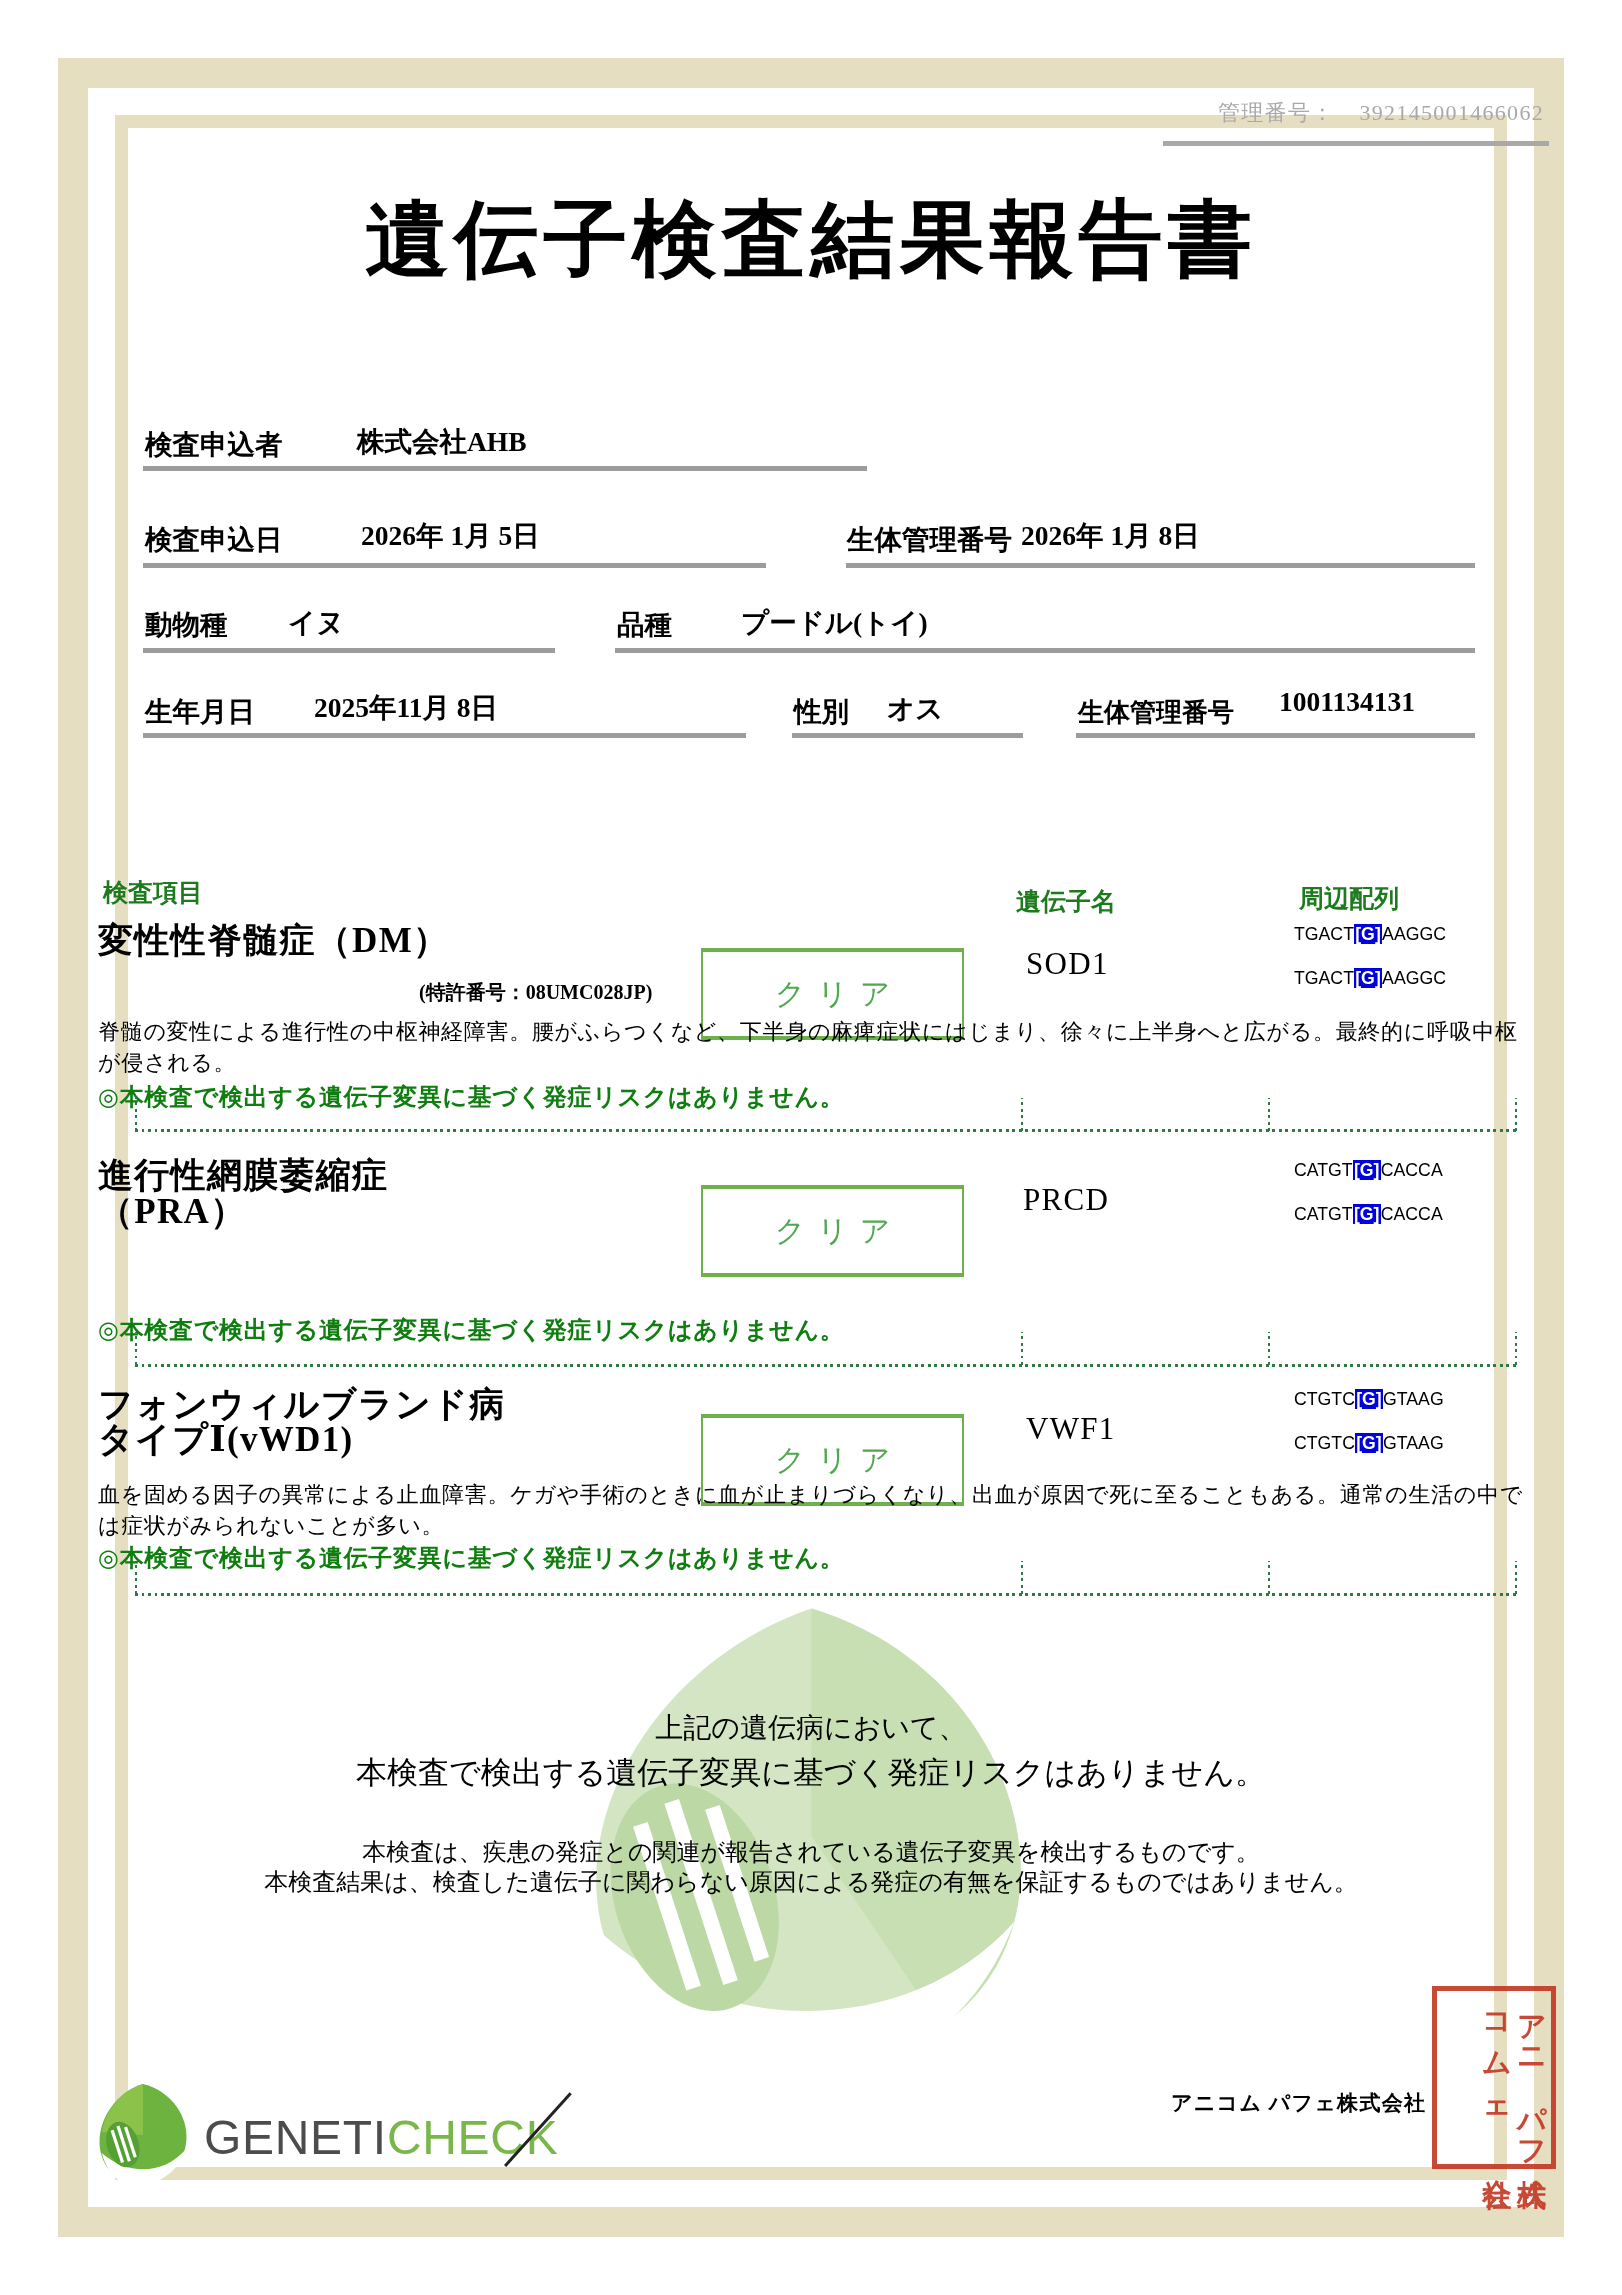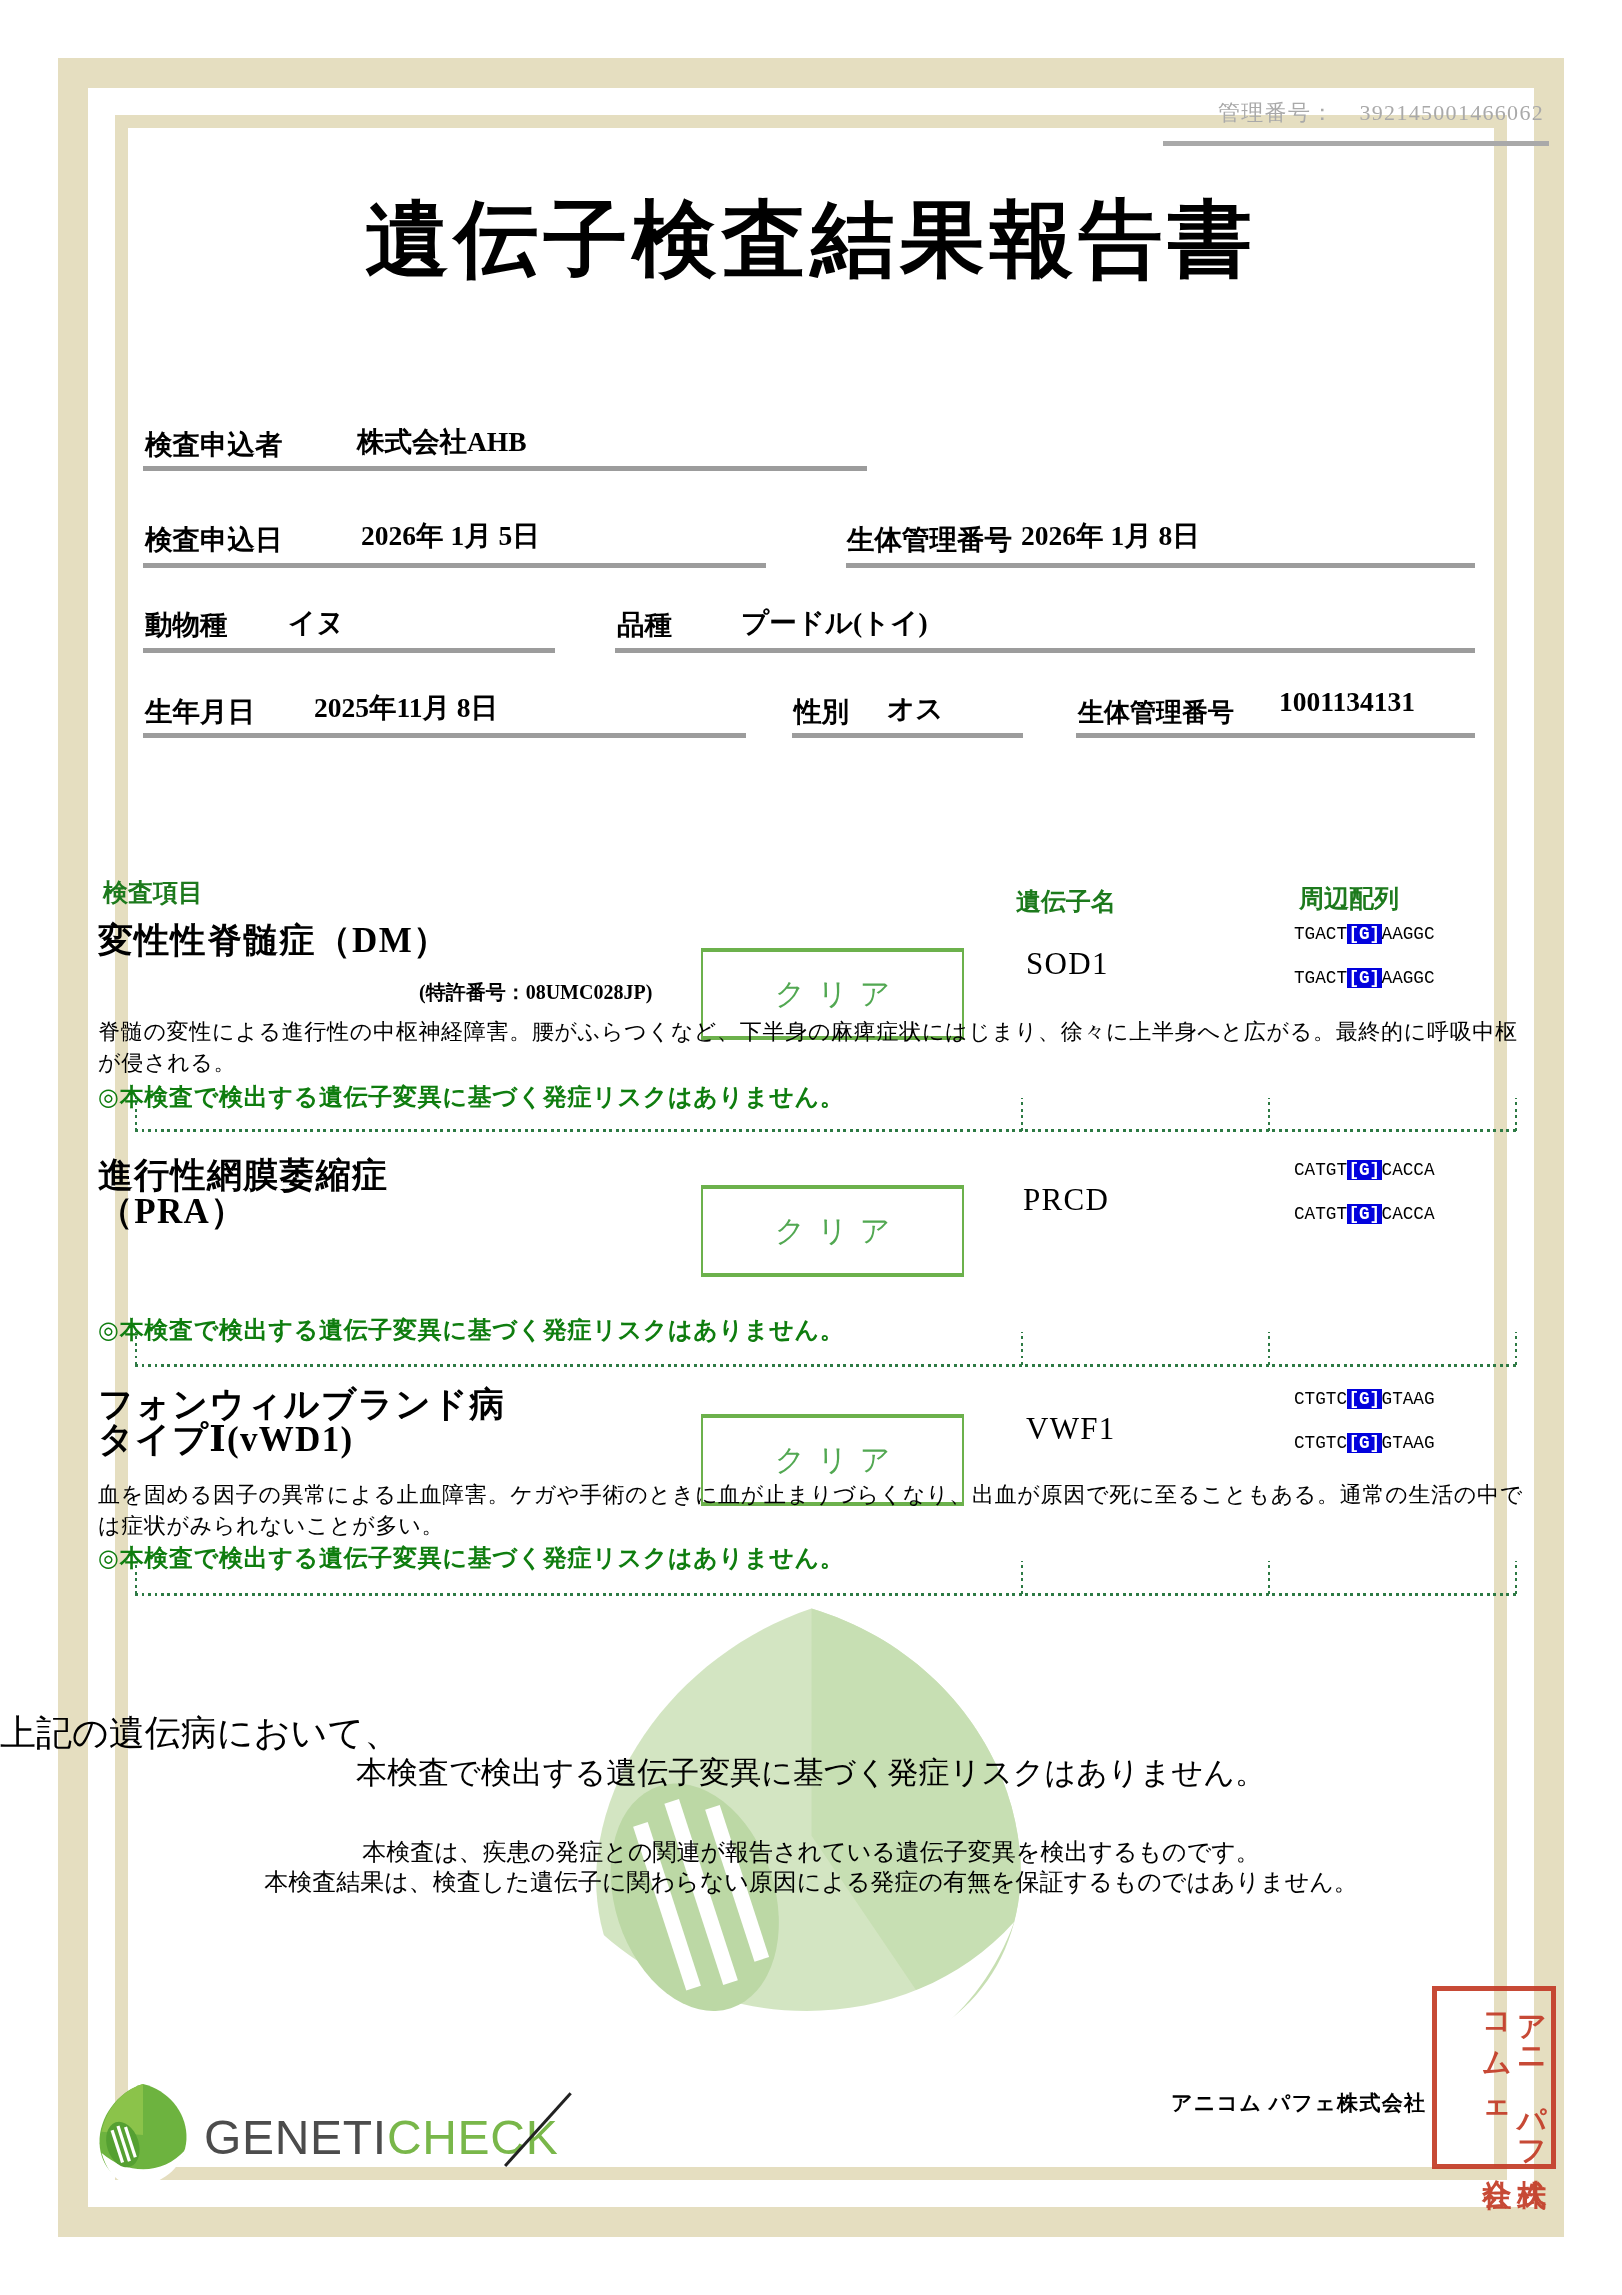--- a/index.html
+++ b/index.html
@@ -1,21 +1,21 @@
 <!DOCTYPE html>
 <html style="font-size:10.5px"><head>
 <meta charset="utf-8">
 <style>
   html,body{margin:0;padding:0;background:#fff;}
   .page{position:relative;width:1622px;height:2295px;background:#ffffff;overflow:hidden;
         font-family:"Liberation Serif","DejaVu Serif",serif;color:#000;}
   .abs{position:absolute;}
   .serif{font-family:"Liberation Serif","DejaVu Serif",serif;}
   .sans{font-family:"Liberation Sans","DejaVu Sans",sans-serif;}
-  .mono{font-family:Liberation Mono, monospace;}
+  .mono{font-family:Liberation Sans, sans-serif;}
 
   
   .frame-outer{position:absolute;left:58px;top:58px;right:58px;bottom:58px;border:30px solid #e5dec0;}
   .frame-inner{position:absolute;left:115px;top:115px;right:115px;bottom:115px;border:13px solid #e5dec0;}
 
   .mgmt{left:1073px;top:98px;width:471px;text-align:right;font-size:22px;color:#a9a9a9;letter-spacing:1.3px;}
   .mgmt .val{margin-left:25px;}
   .mgmt-line{left:1163px;top:141px;width:386px;height:5.2px;background:#a9a9a9;}
 
   .doc-title{left:0;right:0;top:183px;text-align:center;font-size:84px;font-weight:bold;letter-spacing:5.2px;}
@@ -33,21 +33,21 @@
   .clear-box span{font-size:30px;color:#52a852;letter-spacing:11.8px;padding-left:11.8px;}
   .gene{font-size:31px;letter-spacing:1.3px;}
   .seq{font-size:17.7px;letter-spacing:0;}
   .seq .var{background:#0202dd;color:#ffffff;font-weight:bold;padding:0 1.3px;}
   .desc{width:1430px;font-size:22px;line-height:31px;letter-spacing:0.7px;}
   .risk{font-size:24px;font-weight:bold;color:#0f7d0f;letter-spacing:0.7px;}
 
   .vtick{width:2px;height:33px;background-image:repeating-linear-gradient(0deg,#2d7a44 0 2.6px,transparent 2.6px 6.5px);}
   .hdots{height:2.6px;background-image:repeating-linear-gradient(90deg,#2d7a44 0 2.6px,transparent 2.6px 6.5px);}
 
-  .sum1{left:0;right:0;top:1709px;text-align:left;font-size:36px;font-weight:500;}
+  .sum1{left:0;right:0;top:1709px;text-align:center;font-size:28px;font-weight:500;}
   .sum2{left:0;right:0;top:1752px;text-align:center;font-size:31px;font-weight:500;}
   .disc{left:0;right:0;text-align:center;font-size:24px;}
 
   .brand{font-size:48px;letter-spacing:0.7px;}
   .brand .p1{color:#4c4c4c;}
   .brand .p2{color:#79b74a;}
   .kline{width:98px;height:3.3px;background:#222;transform:rotate(-48deg);}
   .company{font-size:21px;font-weight:bold;letter-spacing:1.3px;}
   .stamp{width:111px;height:165px;border:5.9px solid #c33b26;color:#c33b26;opacity:.92;
          writing-mode:vertical-rl;font-size:29px;font-weight:bold;line-height:35px;

